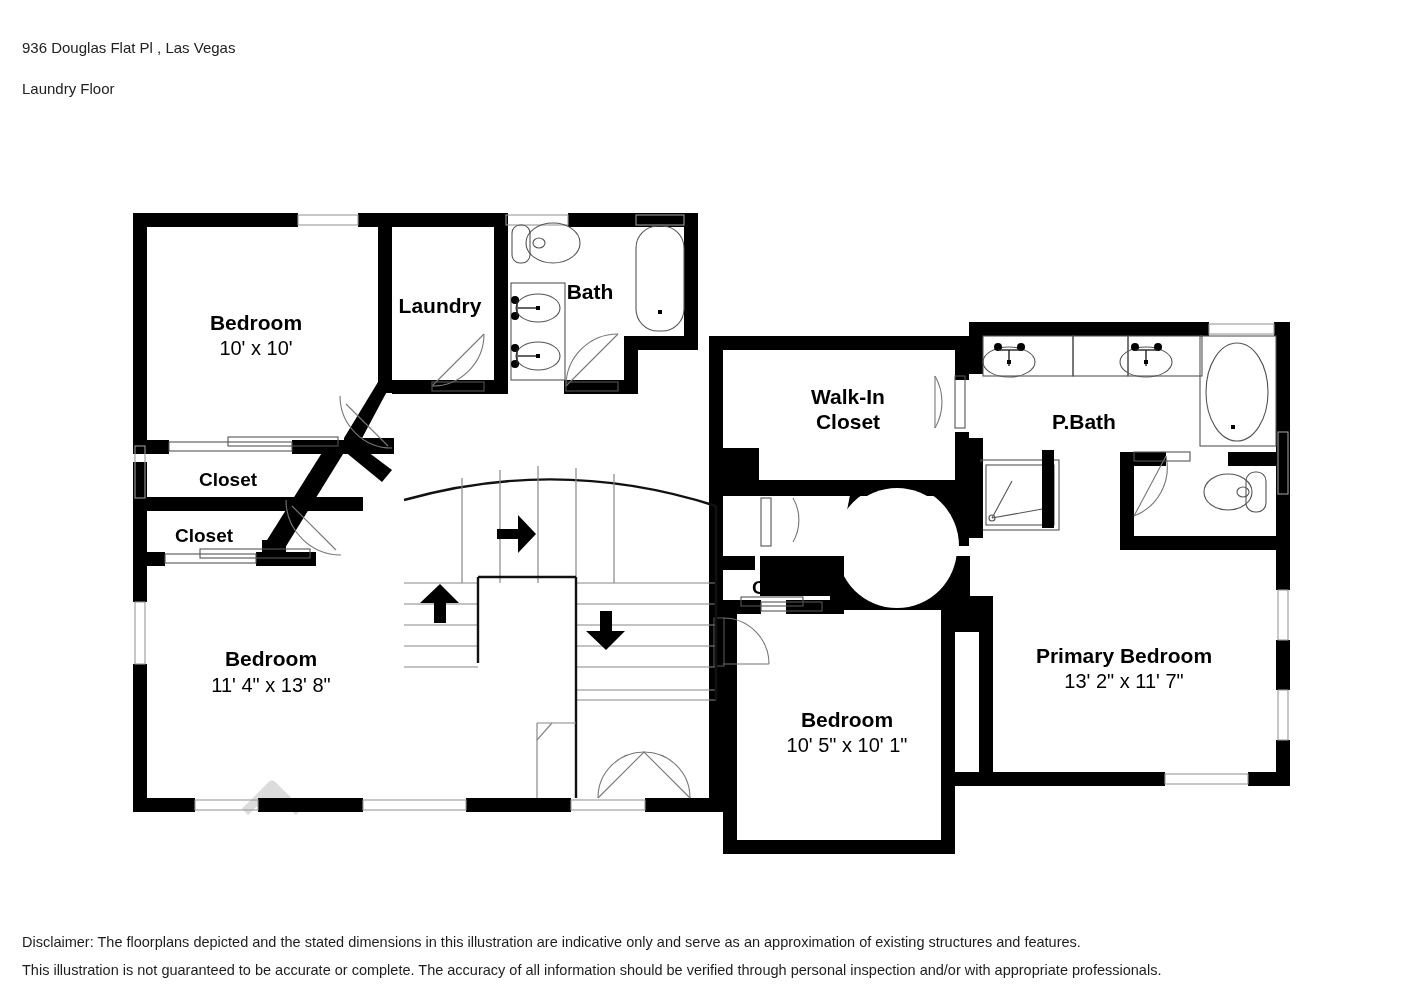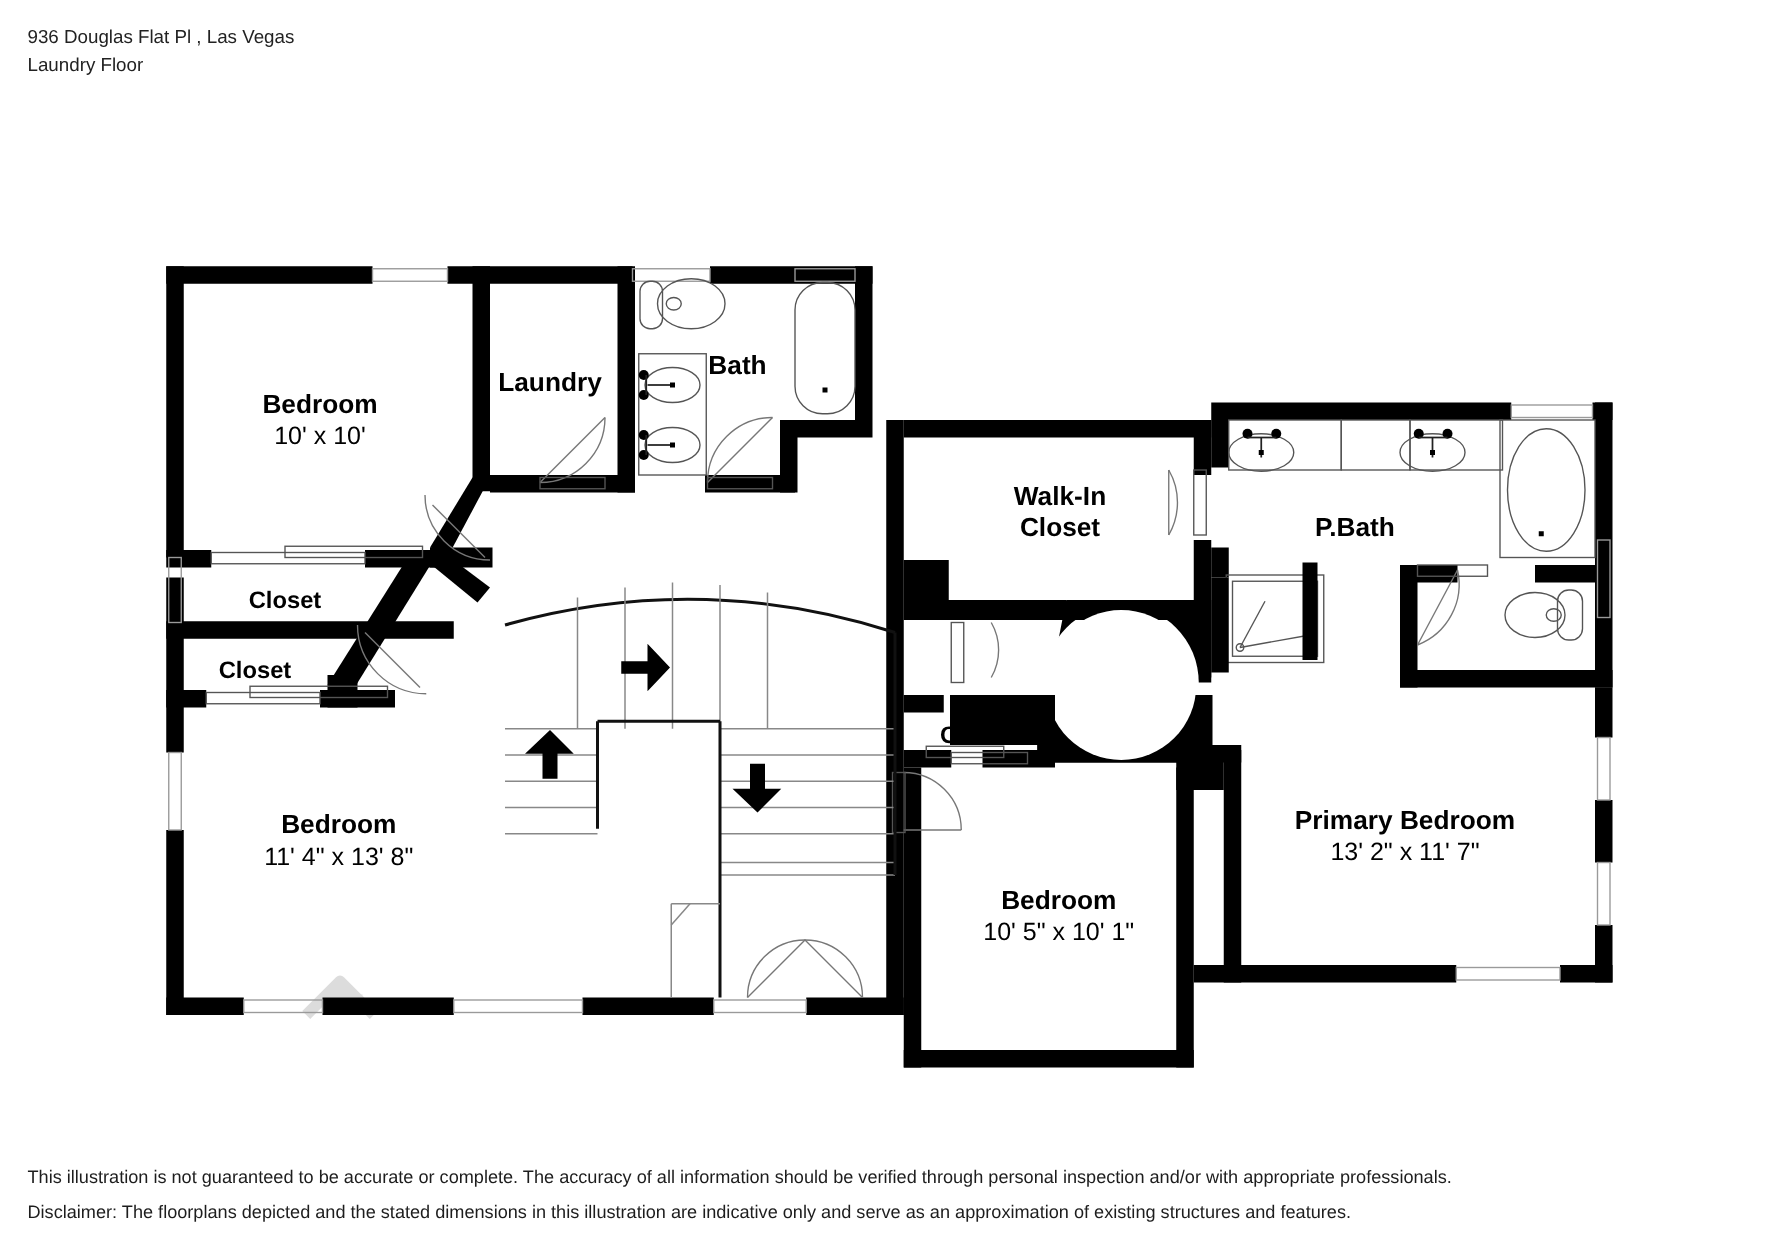--- a/index.html
+++ b/index.html
@@ -19,20 +19,21 @@
   .header {
     position: absolute;
     left: 22px;
     top: 18px;
     line-height: 1.55;
   }
   .header-line {
     font-size: 15px;
     color: #222222;
     white-space: nowrap;
+    margin-top: 18px;
   }
   .plan-wrap {
     position: absolute;
     left: 0;
     top: 0;
     width: 1414px;
     height: 900px;
   }
   svg.plan {
     display: block;
@@ -428,15 +429,15 @@
     <text class="rm-dim" x="847" y="752">10' 5" x 10' 1"</text>
 
     <text class="rm-name" x="1124" y="663">Primary Bedroom</text>
     <text class="rm-dim" x="1124" y="688">13' 2" x 11' 7"</text>
   </g>
 
 </svg>
 </div>
 
 <div class="footer">
+  <div class="footer-line">Disclaimer: The floorplans depicted and the stated dimensions in this illustration are indicative only and serve as an approximation of existing structures and features.</div>
   <div class="footer-line">This illustration is not guaranteed to be accurate or complete. The accuracy of all information should be verified through personal inspection and/or with appropriate professionals.</div>
-  <div class="footer-line">Disclaimer: The floorplans depicted and the stated dimensions in this illustration are indicative only and serve as an approximation of existing structures and features.</div>
 </div>
 
 </body></html>

